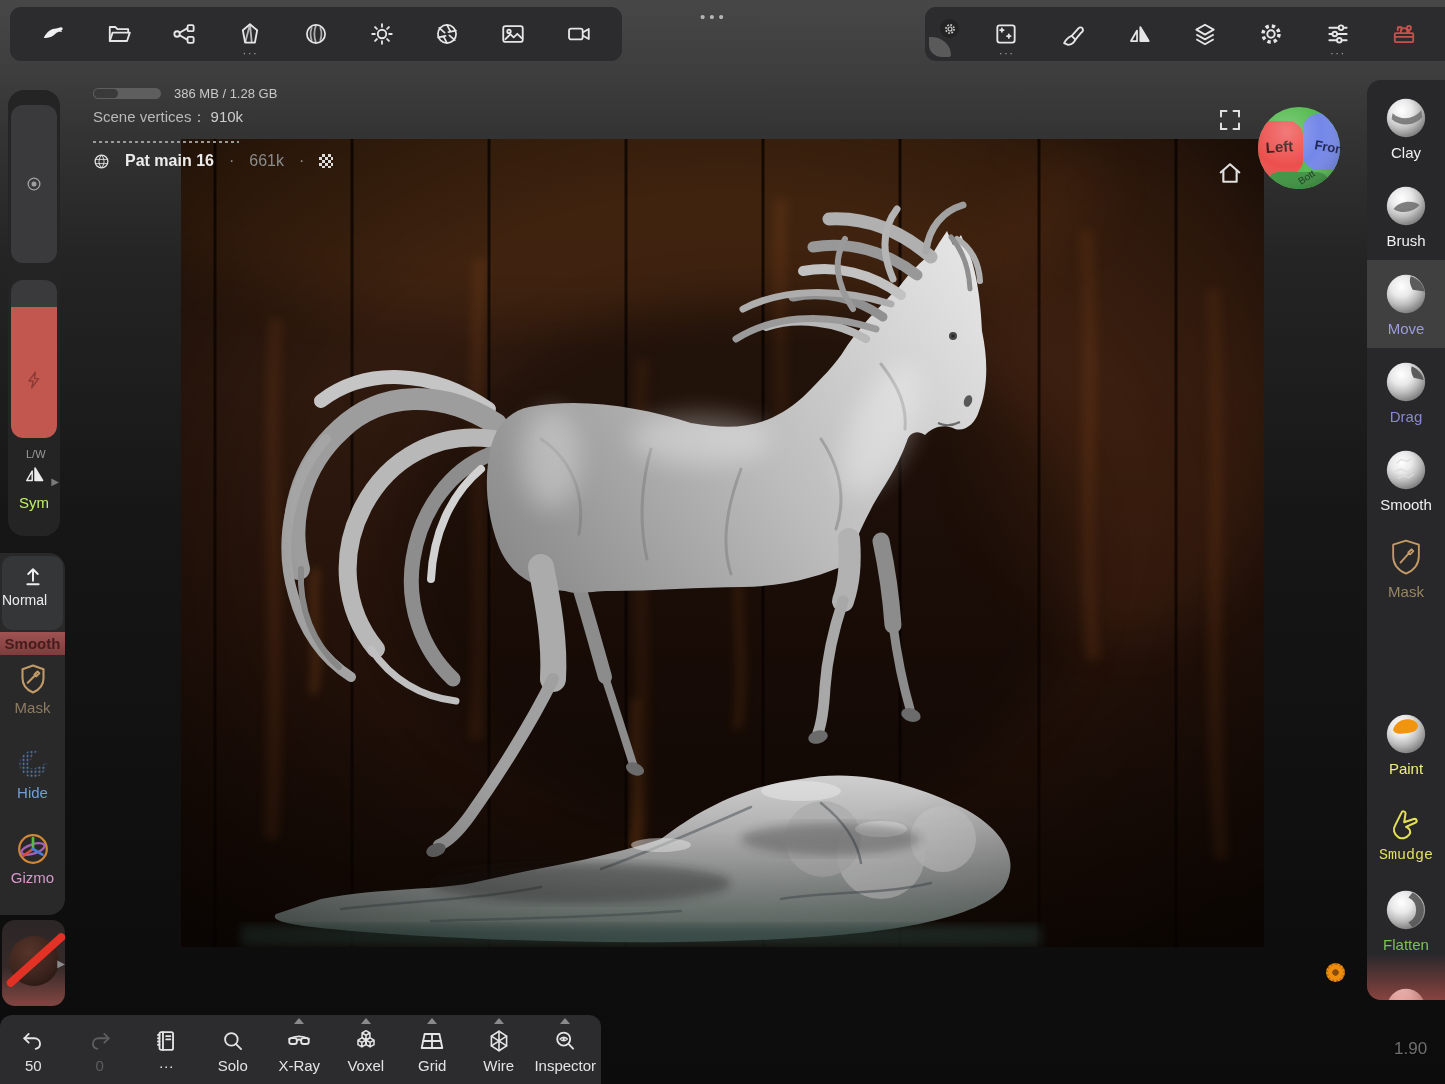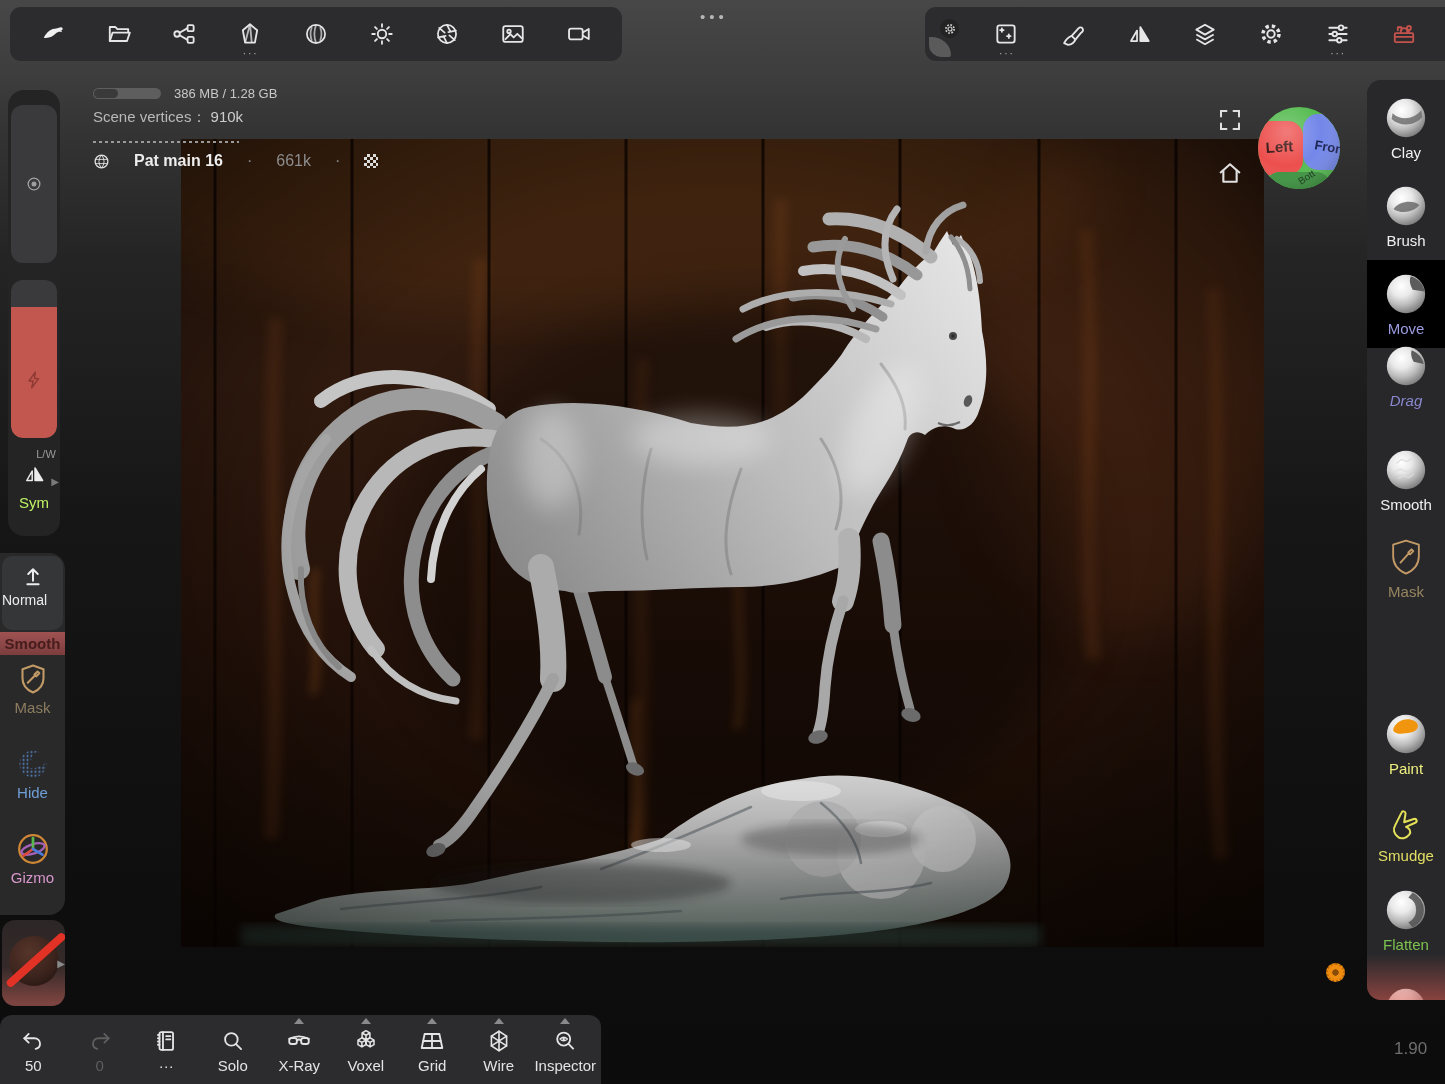--- a/index.html
+++ b/index.html
@@ -21,41 +21,41 @@
   .gear-badge{position:absolute;right:-6px;bottom:-4px;width:19px;height:19px;border-radius:50%;background:#232323;display:flex;align-items:center;justify-content:center;color:#cfcfcf;font-size:11px}
   
   .status{position:absolute;left:93px;top:84px;z-index:6;color:#c6c6c6}
   .mem-row{display:flex;align-items:center;gap:13px;height:18px}
   .mem-pill{width:68px;height:11px;border-radius:6px;background:#5e5e5e;position:relative;overflow:hidden}
   .mem-pill .knob{position:absolute;left:1px;top:1px;width:24px;height:9px;border-radius:5px;background:#3a3a3a}
   .mem-text{font-size:13px;color:#c8c8c8}
   .vert-row{margin-top:6px;font-size:15px;color:#b9b9b9}
   .dash-sep{margin-top:14px;width:146px;height:2px;
     background:repeating-linear-gradient(90deg,#9a9a9a 0 3px,transparent 3px 6px);}
-  .obj-row{margin-top:9px;display:flex;align-items:center;gap:24px;font-size:16px}
+  .obj-row{margin-top:9px;display:flex;align-items:center;gap:15px;font-size:16px}
   .obj-name{color:#ededed;font-weight:bold}
   .obj-dim{color:#8c8c8c}
   .checker{width:14px;height:14px;border-radius:3px;
     background-image:linear-gradient(45deg,#ddd 25%,transparent 25%,transparent 75%,#ddd 75%),linear-gradient(45deg,#ddd 25%,transparent 25%,transparent 75%,#ddd 75%);
     background-size:6px 6px;background-position:0 0,3px 3px}
   
   .canvas{position:absolute;left:181px;top:139px;width:1083px;height:808px;z-index:1}
   .view-btn{position:absolute;z-index:7;color:#e0e0e0}
   
   .nav-gizmo{position:absolute;left:1257px;top:106px;width:84px;height:84px;z-index:8}
   
   .slider-panel{position:absolute;left:8px;top:90px;width:52px;height:446px;background:#242424;border-radius:16px;z-index:5}
   .vslider{position:absolute;left:3px;width:46px;height:158px;border-radius:12px;background:#3a3a3c;overflow:hidden}
   .vslider.radius{top:15px}
   .vslider.intensity{top:190px}
   .vslider .fill{position:absolute;left:0;right:0;bottom:0;height:131px;background:#c2574f;border-radius:0 0 12px 12px}
   .vslider .cicon{position:absolute;left:50%;top:50%;transform:translate(-50%,-50%)}
   .vslider .bolt{position:absolute;left:50%;top:100px;transform:translate(-50%,-50%)}
   .sym-block{position:absolute;left:0;right:0;top:358px;text-align:center}
-  .lw-label{font-size:11px;color:#9a9a9a;margin-left:24px;text-align:center}
+  .lw-label{font-size:11px;color:#9a9a9a;margin-left:18px;text-align:left}
   .sym-tri{margin:2px auto 0}
   .sym-arrow{position:absolute;right:1px;top:28px;color:#7a7a7a;font-size:10px}
   .sym-label{margin-top:8px;font-size:15px;color:#bef264}
   
   .left-tools{position:absolute;left:0;top:553px;width:65px;height:362px;background:#29292a;border-radius:0 16px 16px 0;z-index:5;overflow:hidden}
   .normal-card{position:absolute;left:2px;top:3px;width:61px;height:74px;background:#343637;border-radius:10px;text-align:left}
   .normal-card .lbl{font-size:14px;color:#ececec;margin-top:2px}
   .smooth-sliver{position:absolute;left:0;top:79px;width:100%;height:23px;background:linear-gradient(180deg,#a05252,#7c3d3d);text-align:center;overflow:hidden}
   .smooth-sliver .lbl{font-size:15px;color:#461c1c;font-weight:bold;line-height:23px}
   .ltool{position:absolute;left:0;width:100%;text-align:center}
@@ -74,21 +74,21 @@
   
   .bottom-bar{position:absolute;left:0;top:1015px;width:601px;height:69px;background:#2c2c2e;border-radius:12px 12px 0 0;display:flex;z-index:5}
   .bitem{width:66.5px;display:flex;flex-direction:column;align-items:center;position:relative;padding-top:13px}
   .bitem .caret{position:absolute;top:3px;width:0;height:0;border-left:5px solid transparent;border-right:5px solid transparent;border-bottom:6px solid #8a8a8a}
   .bitem .lbl{font-size:15px;color:#e3e3e3;margin-top:3px;white-space:nowrap}
   .bitem.dim .lbl{color:#5e5e5e}
   
   .right-panel{position:absolute;left:1367px;top:80px;width:78px;height:920px;background:#28282b;border-radius:14px 0 0 14px;z-index:5;overflow:hidden}
   .rtool{position:absolute;left:0;width:100%;height:88px;display:flex;flex-direction:column;align-items:center;justify-content:center;gap:3px}
   .rtool .lbl{font-size:15px}
-  .rtool.selected{background:#000000}
+  .rtool.selected{background:#404040}
   .rpanel-redglow{position:absolute;left:0;bottom:0;width:100%;height:46px;background:linear-gradient(180deg,rgba(200,70,60,0) 0,rgba(215,90,80,.55) 100%)}
   .orange-dot{position:absolute;left:1326px;top:963px;width:19px;height:19px;border-radius:50%;z-index:6;
      background:radial-gradient(circle,#8a4d05 0 28%,#ef8d10 32% 100%);border:2px dotted #c26c06;box-sizing:border-box}
   .zoom-label{position:absolute;left:1394px;top:1039px;font-size:17px;color:#6e6e6e;z-index:6}
 </style>
 </head>
 <body>
 
 <div class="app">
 
@@ -654,21 +654,21 @@
       </div>
       <div class="rtool selected" style="top: 180px;">
         <span>
           <svg width="46" height="46" viewBox="0 0 48 48">
             <circle cx="24" cy="24" r="20" fill="url(#gSph)"></circle>
             <path d="M29 5.5 C37 8 42.5 14 43.5 21.5 L31 19.5 C27.5 13.5 27.5 9 29 5.5 Z" fill="#5c5c5c"></path>
           </svg>
         </span>
         <span class="lbl" style="color: rgb(155, 155, 224);">Move</span>
       </div>
-      <div class="rtool" style="top: 252px; font-style: italic;">
+      <div class="rtool" style="top: 268px;">
         <span>
           <svg width="46" height="46" viewBox="0 0 48 48">
             <circle cx="24" cy="24" r="20" fill="url(#gSph)"></circle>
             <path d="M30 7.5 C37 10.5 41.5 16 42.5 22 L32 19.5 C29 14 29 10.5 30 7.5 Z" fill="#5c5c5c"></path>
           </svg>
         </span>
         <span class="lbl" style="color: rgb(136, 136, 208);">Drag</span>
       </div>
       <div class="rtool" style="top: 356px;">
         <span>
@@ -696,21 +696,21 @@
           </svg>
         </span>
         <span class="lbl" style="color: rgb(238, 240, 126);">Paint</span>
       </div>
       <div class="rtool" style="top: 708px;">
         <span>
           <svg width="44" height="44" viewBox="0 0 48 48" fill="none" stroke="#e4e058" stroke-width="2.2" stroke-linejoin="round" stroke-linecap="round">
             <path d="M15 40 c-4 -3 -5.5 -8 -3 -12 l7 -14 c1 -2.5 4.5 -2 4.5 .8 l-1.5 9.5 10.5 -3.5 c3 -1 4.5 2.5 1.5 4 l-10 4.5 c4 1.5 6 5 3.5 8.5 -3 4 -9 5.5 -12.5 2.2 Z"></path>
           </svg>
         </span>
-        <span class="lbl" style="color: rgb(226, 223, 99);">Smudge</span>
+        <span class="lbl" style="color: rgb(226, 223, 99); font-family: Liberation Mono, monospace;">Smudge</span>
       </div>
       <div class="rtool" style="top: 796px;">
         <span>
           <svg width="46" height="46" viewBox="0 0 48 48">
             <circle cx="24" cy="24" r="20" fill="url(#gSph)"></circle>
             <path d="M31 5.8 A20 20 0 0 1 31 42.2 L26.5 37 A14.5 14.5 0 0 0 26.5 11 Z" fill="#575757" opacity=".9"></path>
           </svg>
         </span>
         <span class="lbl" style="color: rgb(124, 194, 79);">Flatten</span>
       </div>

